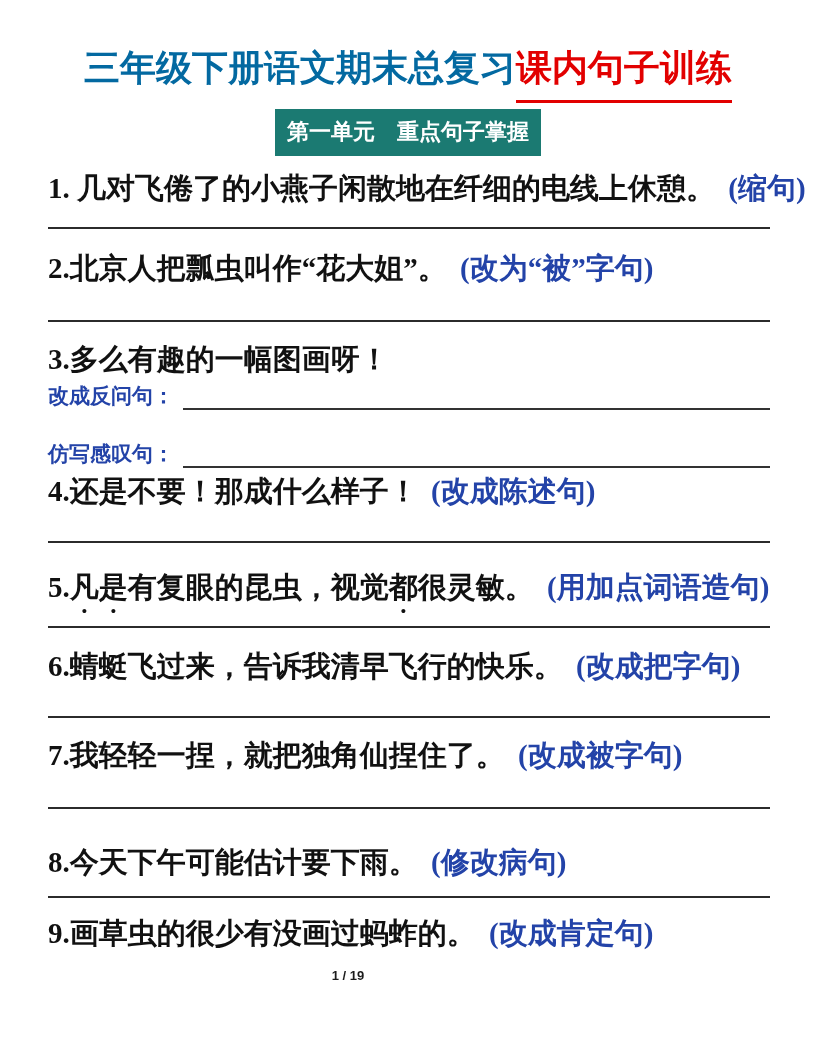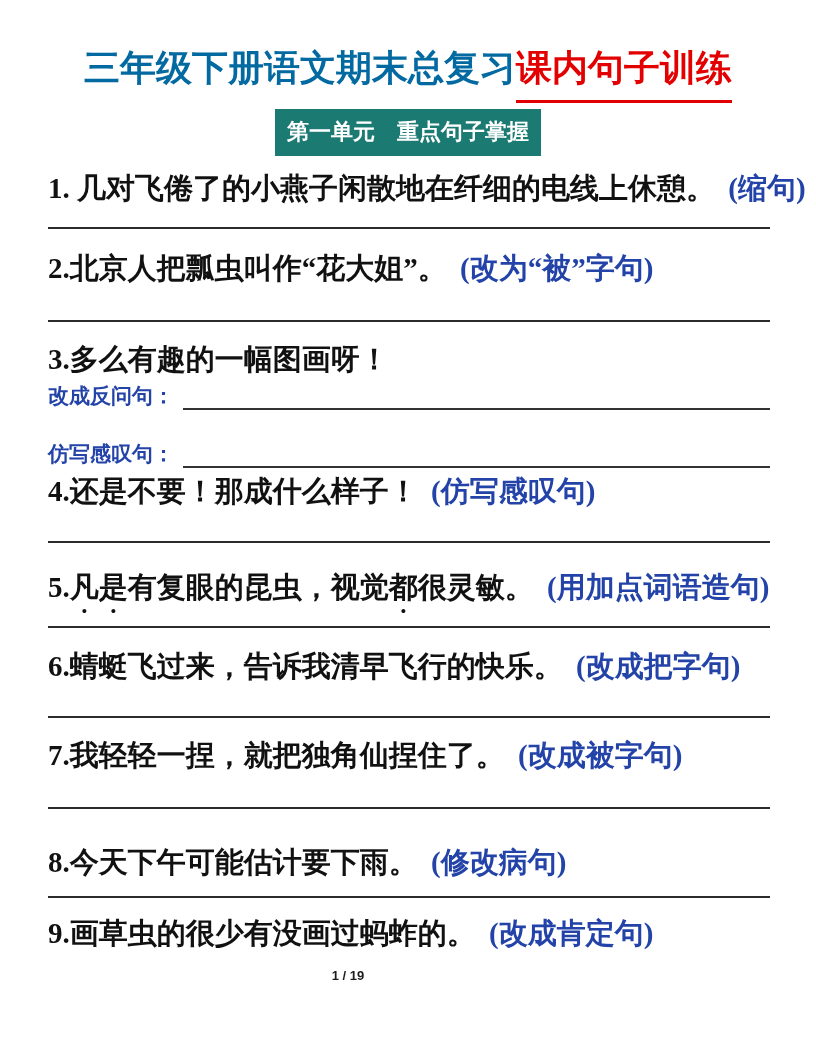--- a/index.html
+++ b/index.html
@@ -120,21 +120,21 @@
   <span class="sublabel">改成反问句：</span>
   <div class="fill-line"></div>
 </div>
 <div class="abs subrow" style="top:442px">
   <span class="sublabel">仿写感叹句：</span>
   <div class="fill-line"></div>
 </div>
 
 <div class="abs item" style="top:473px">
   <span class="q">4.还是不要！那成什么样子！</span>
-  <span class="ins">(仿写感叹句)</span>
+  <span class="ins">(改成陈述句)</span>
 </div>
 <div class="abs answer-line" style="top:541px"></div>
 
 <div class="abs item" style="top:569px">
   <span class="q"><span>5.</span><span class="dots">凡是</span><span>有复眼的昆虫，视觉</span><span class="dots">都</span><span>很灵敏。</span></span>
   <span class="ins">(用加点词语造句)</span>
 </div>
 <div class="abs answer-line" style="top:626px"></div>
 
 <div class="abs item" style="top:648px">

